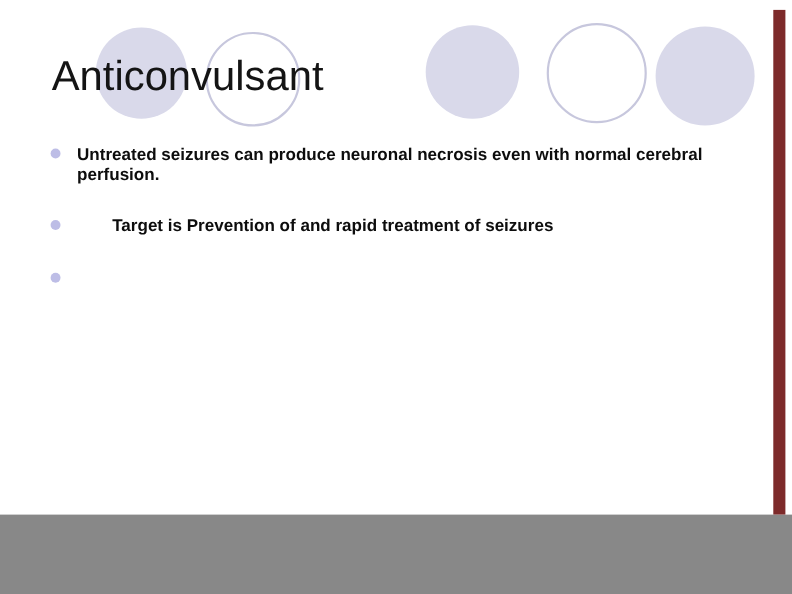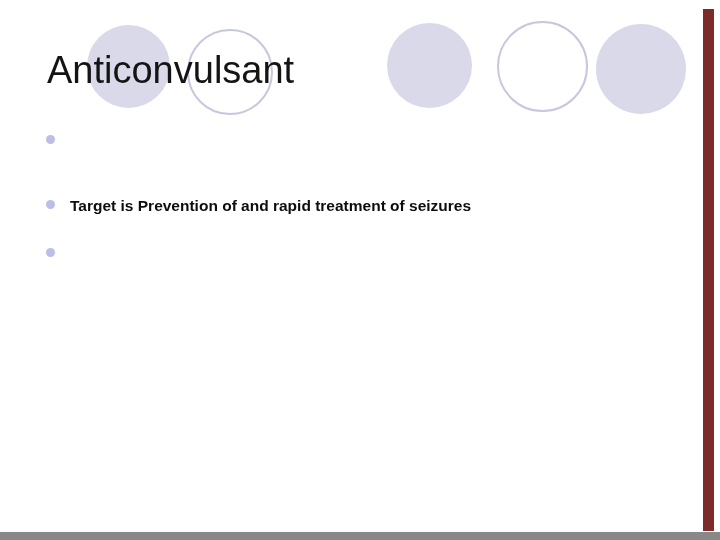--- a/index.html
+++ b/index.html
@@ -1,18 +1,18 @@
 <!DOCTYPE html>
 <html><head>
 <meta charset="utf-8">
 <style>
   html,body{margin:0;padding:0;background:#888;}
   .slide{
     position:relative;
-    width:720px;height:532px;
+    width:720px;height:468px;
     background:var(--bg,#fff);
     overflow:hidden;
     font-family:"Liberation Sans", sans-serif;
   }
   
   .circle{position:absolute;border-radius:50%;z-index:1;}
   .c-filled{background:var(--circle-fill,#d9d9ea);}
   .c-outline{background:transparent;border:2px solid var(--circle-outline,#c7c7dd);}
   .c1{left:87px;top:25px;width:83px;height:83px;}
   .c2{left:187px;top:29px;width:82px;height:82px;}
@@ -39,37 +39,38 @@
     background:var(--marker,#bdbde6);
   }
   .m1{top:135px;} .m2{top:200px;} .m3{top:248px;}
   .bullet-text{
     position:absolute;z-index:2;
     left:70px;width:614px;
     font-size:15.5px;line-height:19px;font-weight:700;
     color:var(--body-color,#0d0d0d);
     white-space:pre-wrap;
   }
-  .b1{top:131px;} .b2{top:196px;} .b3{top:244px;}
+  .b1{top:131px;} .b2{top:196px;margin-left:32px;} .b3{top:244px;}
 </style>
 </head>
 <body>
 
 <div class="slide" style="--bg: #ffffff; --circle-fill: #d9d9ea; --circle-outline: #c7c7dd; --marker: #bdbde6; --title-color: #141414; --body-color: #0d0d0d; --accent: #7d2a2a;">
 
   <div class="circle c-filled  c1"></div>
   <div class="circle c-outline c2"></div>
   <div class="circle c-filled  c3"></div>
   <div class="circle c-outline c4"></div>
   <div class="circle c-filled  c5"></div>
 
   <div class="accent-bar"></div>
 
   <div class="title">Anticonvulsant</div>
 
   <span class="bullet-marker m1"></span>
+  <div class="bullet-text b1">Untreated seizures can produce neuronal necrosis even with normal cerebral perfusion.</div>
 
   <span class="bullet-marker m2"></span>
   <div class="bullet-text b2">Target is Prevention of and rapid treatment of seizures</div>
 
   <span class="bullet-marker m3"></span>
 
 </div>
 
 </body></html>

